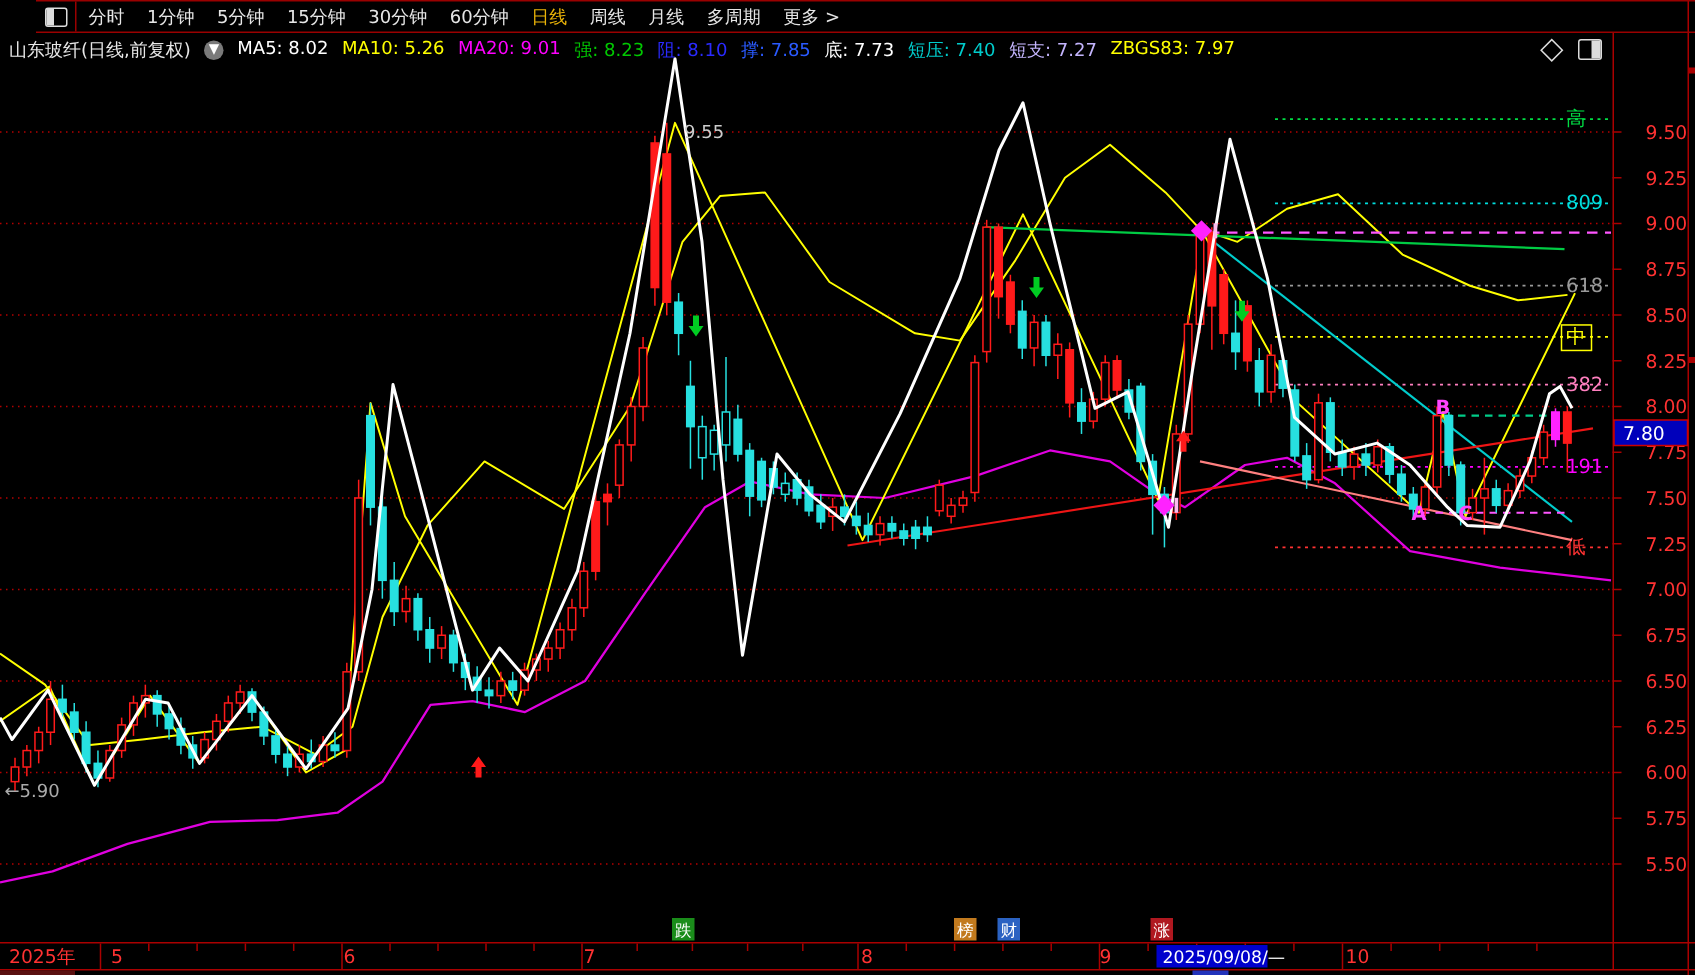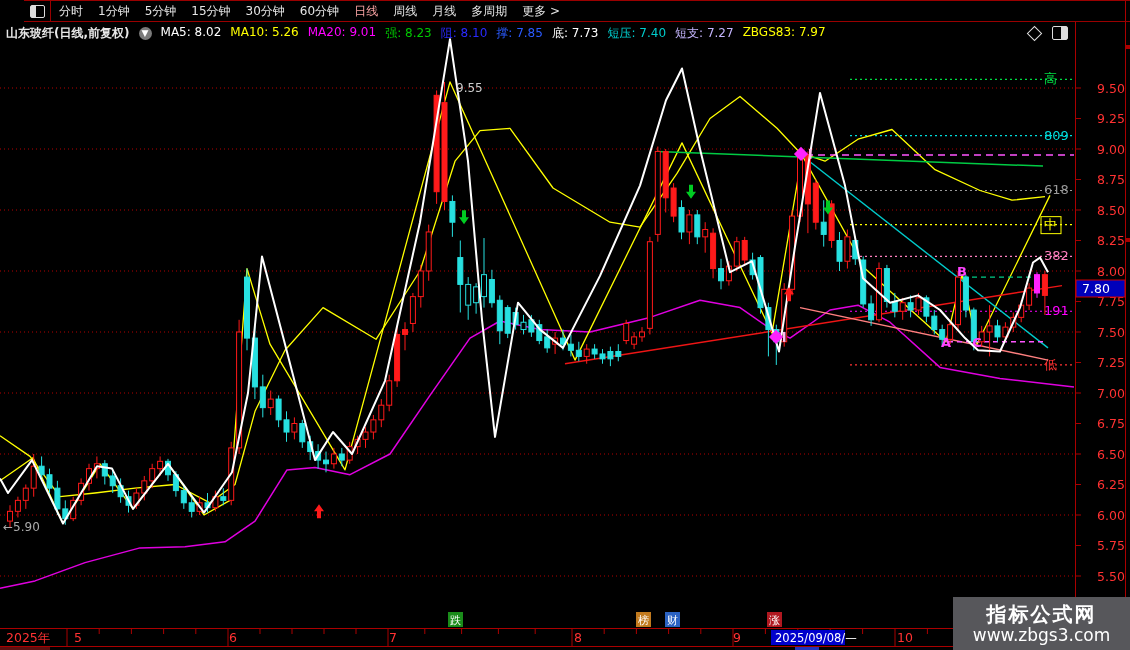--- a/index.html
+++ b/index.html
@@ -6,25 +6,25 @@
   #app{position:relative;width:1130px;height:650px;background:#000;overflow:hidden;
        font-family:"DejaVu Sans","Liberation Sans",sans-serif;}
   #chart-svg{position:absolute;left:0;top:0;z-index:1;}
   .row{position:absolute;left:0;width:1130px;display:flex;align-items:center;z-index:3;box-sizing:border-box;}
   #menubar{top:0;height:22px;border-top:1px solid #9a0000;border-bottom:1px solid #9a0000;margin-left:24px;}
   #winbox{width:26px;height:100%;display:flex;align-items:center;justify-content:center;border-right:1px solid #9a0000;}
   .win-icon{width:13px;height:11px;border:1.5px solid #ddd;border-radius:2px;position:relative;}
   .win-icon::after{content:"";position:absolute;left:0;top:0;bottom:0;width:5px;background:#ddd;}
   #periods{display:flex;gap:15px;padding-left:8px;}
   .menu-item{color:#e6e6e6;font-size:12px;cursor:default;white-space:nowrap;}
-  .menu-item.active{color:#fca5a5;text-align:center;}
+  .menu-item.active{color:#eab308;text-align:center;}
   #tb-right{margin-left:auto;display:flex;height:100%;}
   .tb-btn{color:#ff3232;font-size:12px;padding:0 8px;display:flex;align-items:center;border-left:1px solid #9a0000;white-space:nowrap;}
   #infobar{top:22px;height:23px;gap:9px;padding-left:6px;font-size:12px;}
-  #stock-title{color:#e8e8e8;white-space:nowrap;font-weight:bold;}
+  #stock-title{color:#e8e8e8;white-space:nowrap;}
   .chev{width:13px;height:13px;border-radius:50%;background:#7a7a7a;color:#fff;font-size:9px;
         display:flex;align-items:center;justify-content:center;line-height:1;}
   .ind{white-space:nowrap;}
   #info-icons{position:absolute;right:62px;top:26px;display:flex;gap:12px;align-items:center;z-index:3;}
   .diamond-icon{width:9px;height:9px;border:1.5px solid #ddd;transform:rotate(45deg);}
   .panel-icon{width:14px;height:12px;border:1.5px solid #ddd;border-radius:2px;position:relative;}
   .panel-icon::after{content:"";position:absolute;right:0;top:0;bottom:0;width:6px;background:#ddd;}
   #watermark{position:absolute;left:953px;top:597px;width:177px;height:53px;background:#57575b;z-index:5;
              display:flex;flex-direction:column;align-items:center;justify-content:center;color:#fff;}
   #watermark .l1{font-size:20px;font-weight:bold;letter-spacing:2px;line-height:1.15;}
@@ -492,17 +492,13 @@
         <span class="ind" style="color: #c4b5fd;">短支: 7.27</span>
         <span class="ind" style="color: rgb(255, 255, 0);">ZBGS83: 7.97</span>
       </span>
   </div>
 
   <div id="info-icons">
     <span class="diamond-icon"></span>
     <span class="panel-icon"></span>
   </div>
 
-  <div id="watermark">
-    <span class="l1">指标公式网</span>
-    <span class="l2">www.zbgs3.com</span>
-  </div>
 </div>
 
 </body></html>

